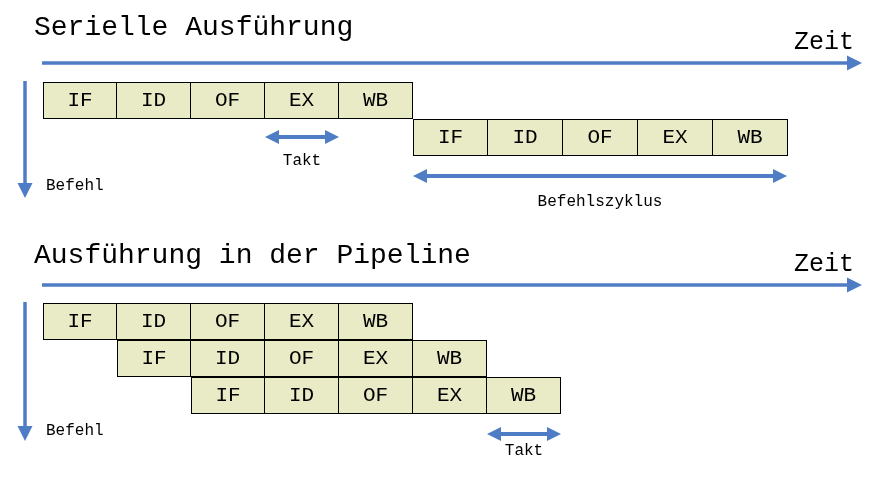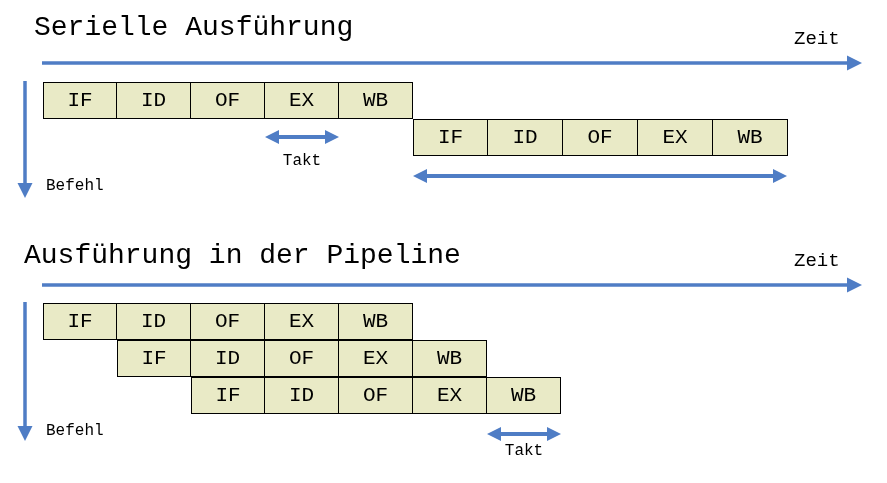--- a/index.html
+++ b/index.html
@@ -13,21 +13,21 @@
     overflow: hidden;
   }
   .abs { position: absolute; }
   .section-title {
     font-size: 28px;
     line-height: 1.1;
     color: var(--text, #000000);
     white-space: nowrap;
   }
   .zeit-label {
-    font-size: 19px;
+    font-size: 25px;
     white-space: nowrap;
   }
   .small-label {
     font-size: 16px;
     white-space: nowrap;
   }
   .centered-label {
     font-size: 16px;
     text-align: center;
   }
@@ -112,22 +112,23 @@
     <div class="cell" style="width:75px">ID</div>
     <div class="cell" style="width:75px">OF</div>
     <div class="cell" style="width:75px">EX</div>
     <div class="cell" style="width:75px">WB</div>
   </div>
 
   <div class="abs centered-label" style="left:265px; top:152px; width:74px;">Takt</div>
 
   <div class="abs small-label" style="left:46px; top:177px;">Befehl</div>
 
+  <div class="abs centered-label" style="left:413px; top:193px; width:374px;">Befehlszyklus</div>
 
-  <div class="abs section-title" style="left:24px; top:241px;">Ausführung in der Pipeline</div>
+  <div class="abs section-title" style="left:34px; top:241px;">Ausführung in der Pipeline</div>
 
   <div class="abs zeit-label" style="left:794px; top:250px;">Zeit</div>
 
   <div class="abs stage-row" style="left:43px; top:303px;">
     <div class="cell">IF</div>
     <div class="cell">ID</div>
     <div class="cell">OF</div>
     <div class="cell">EX</div>
     <div class="cell">WB</div>
   </div>

